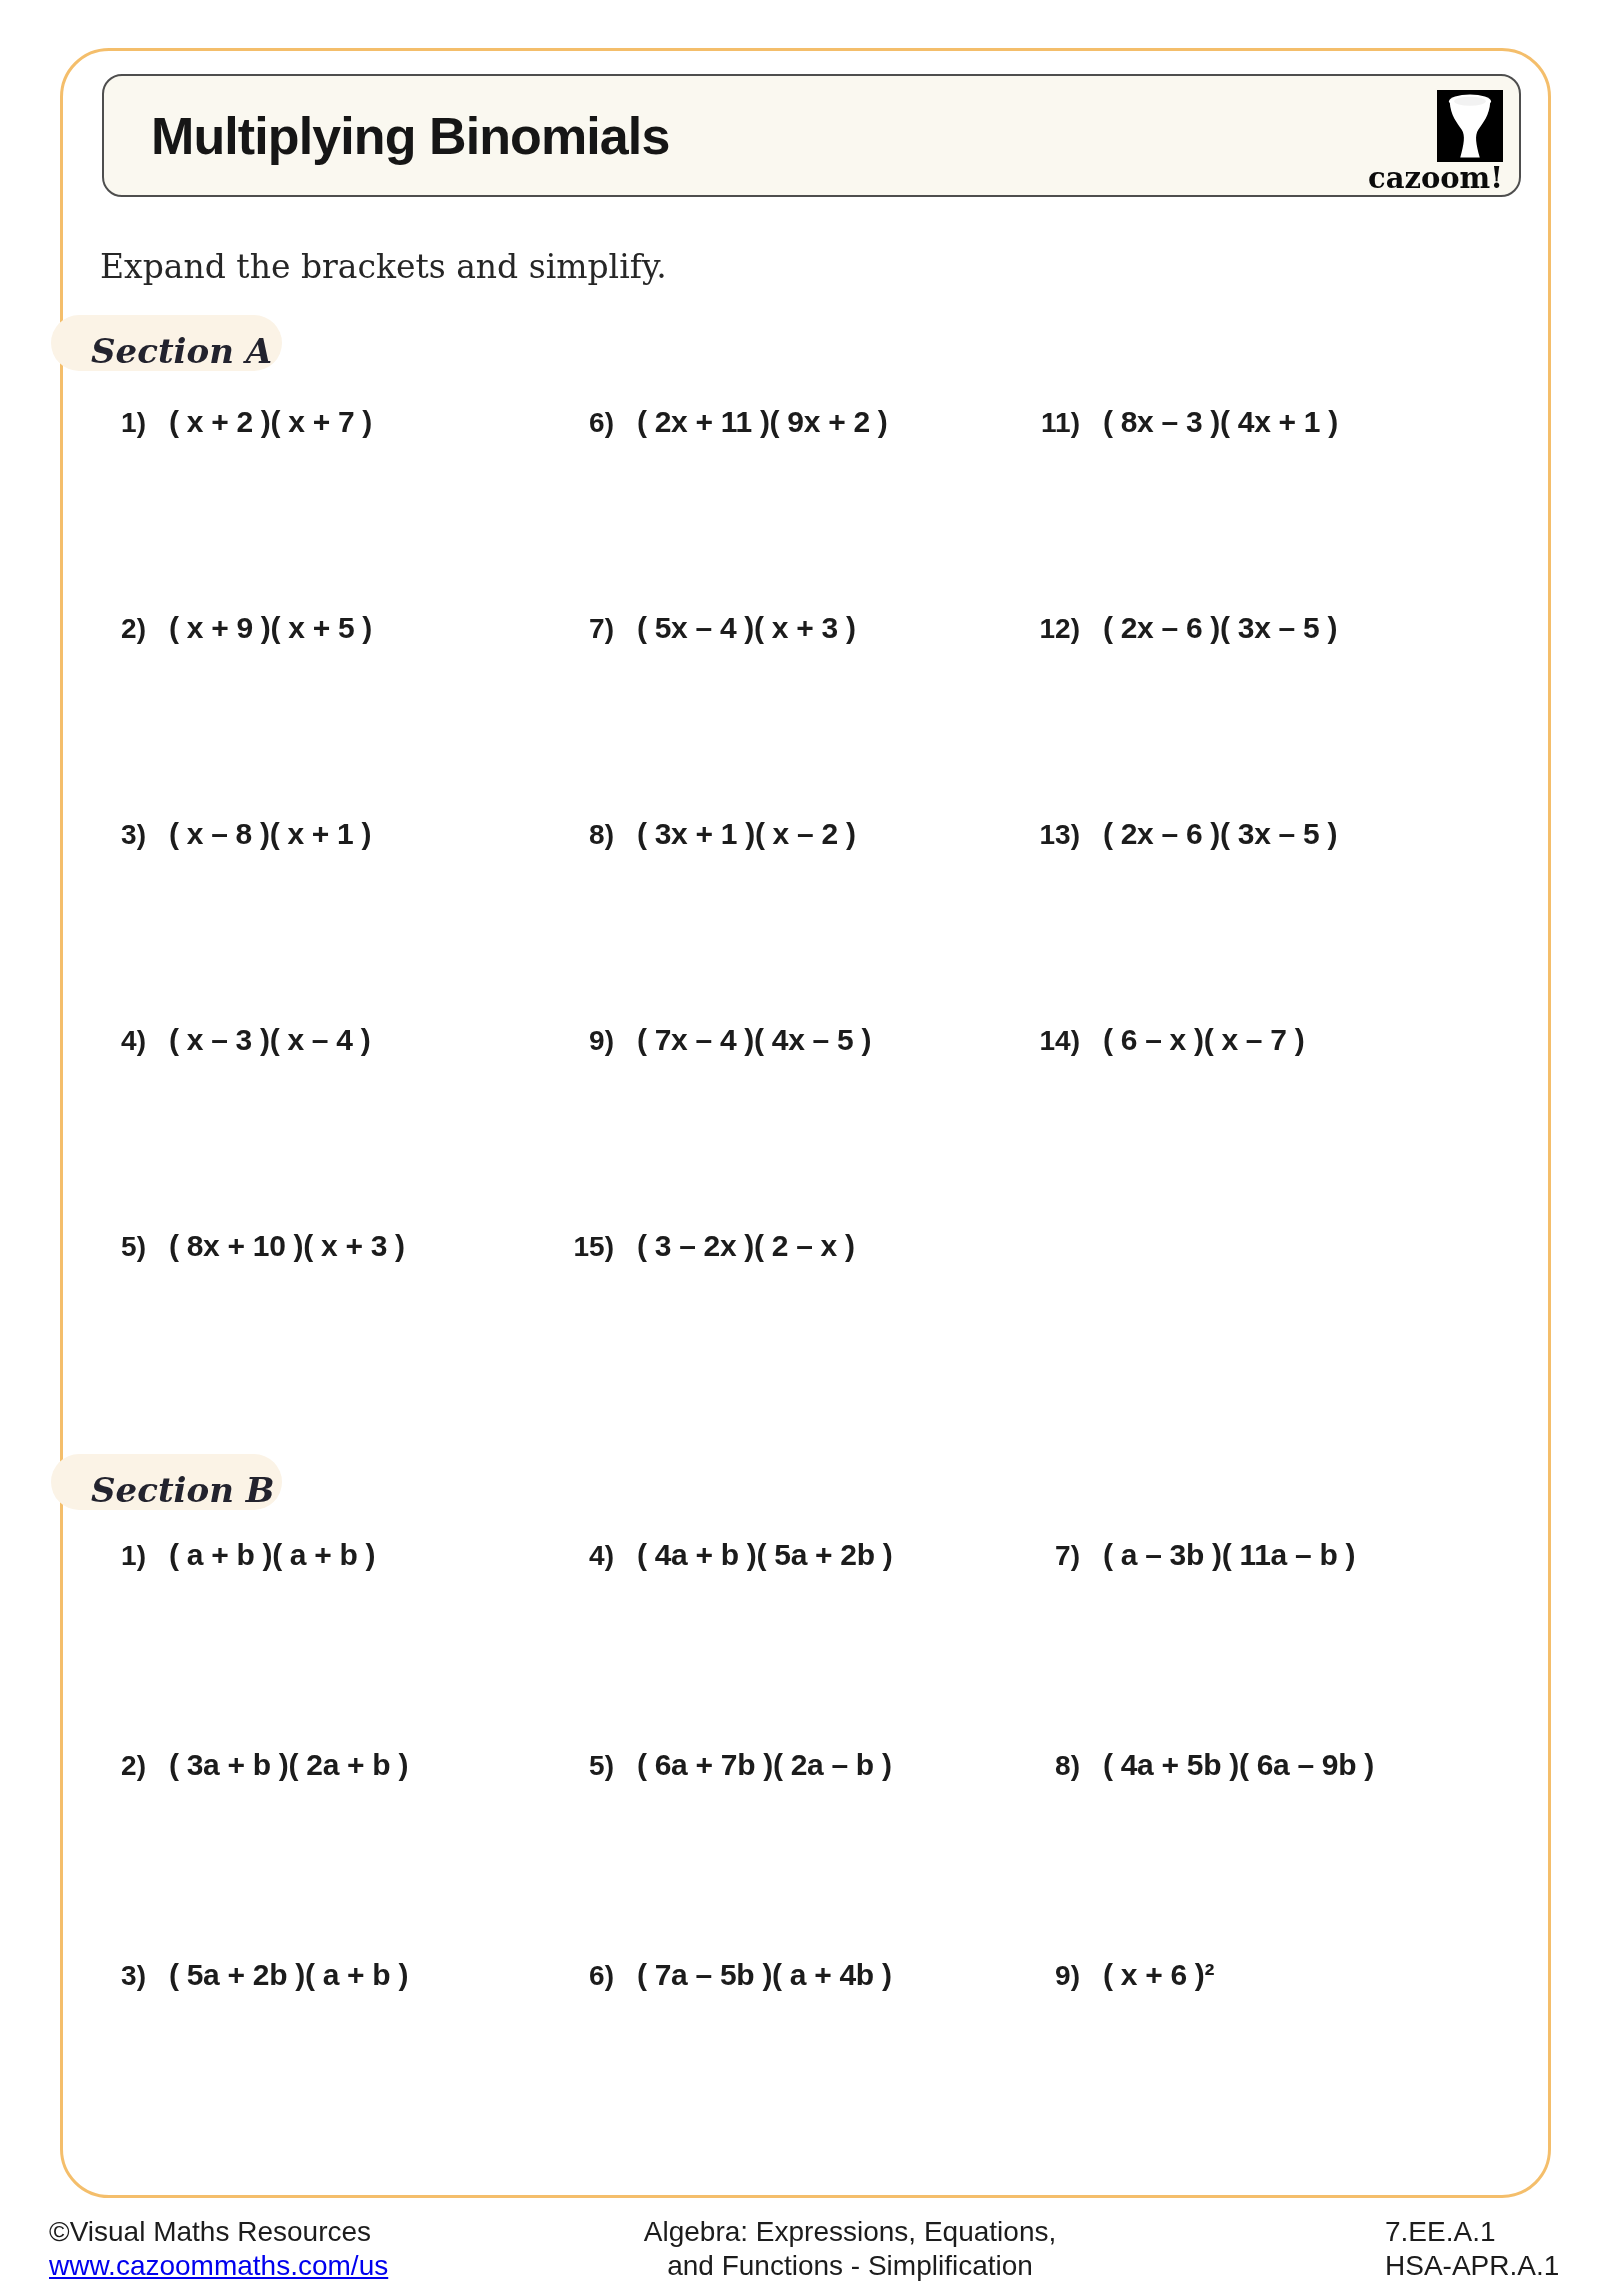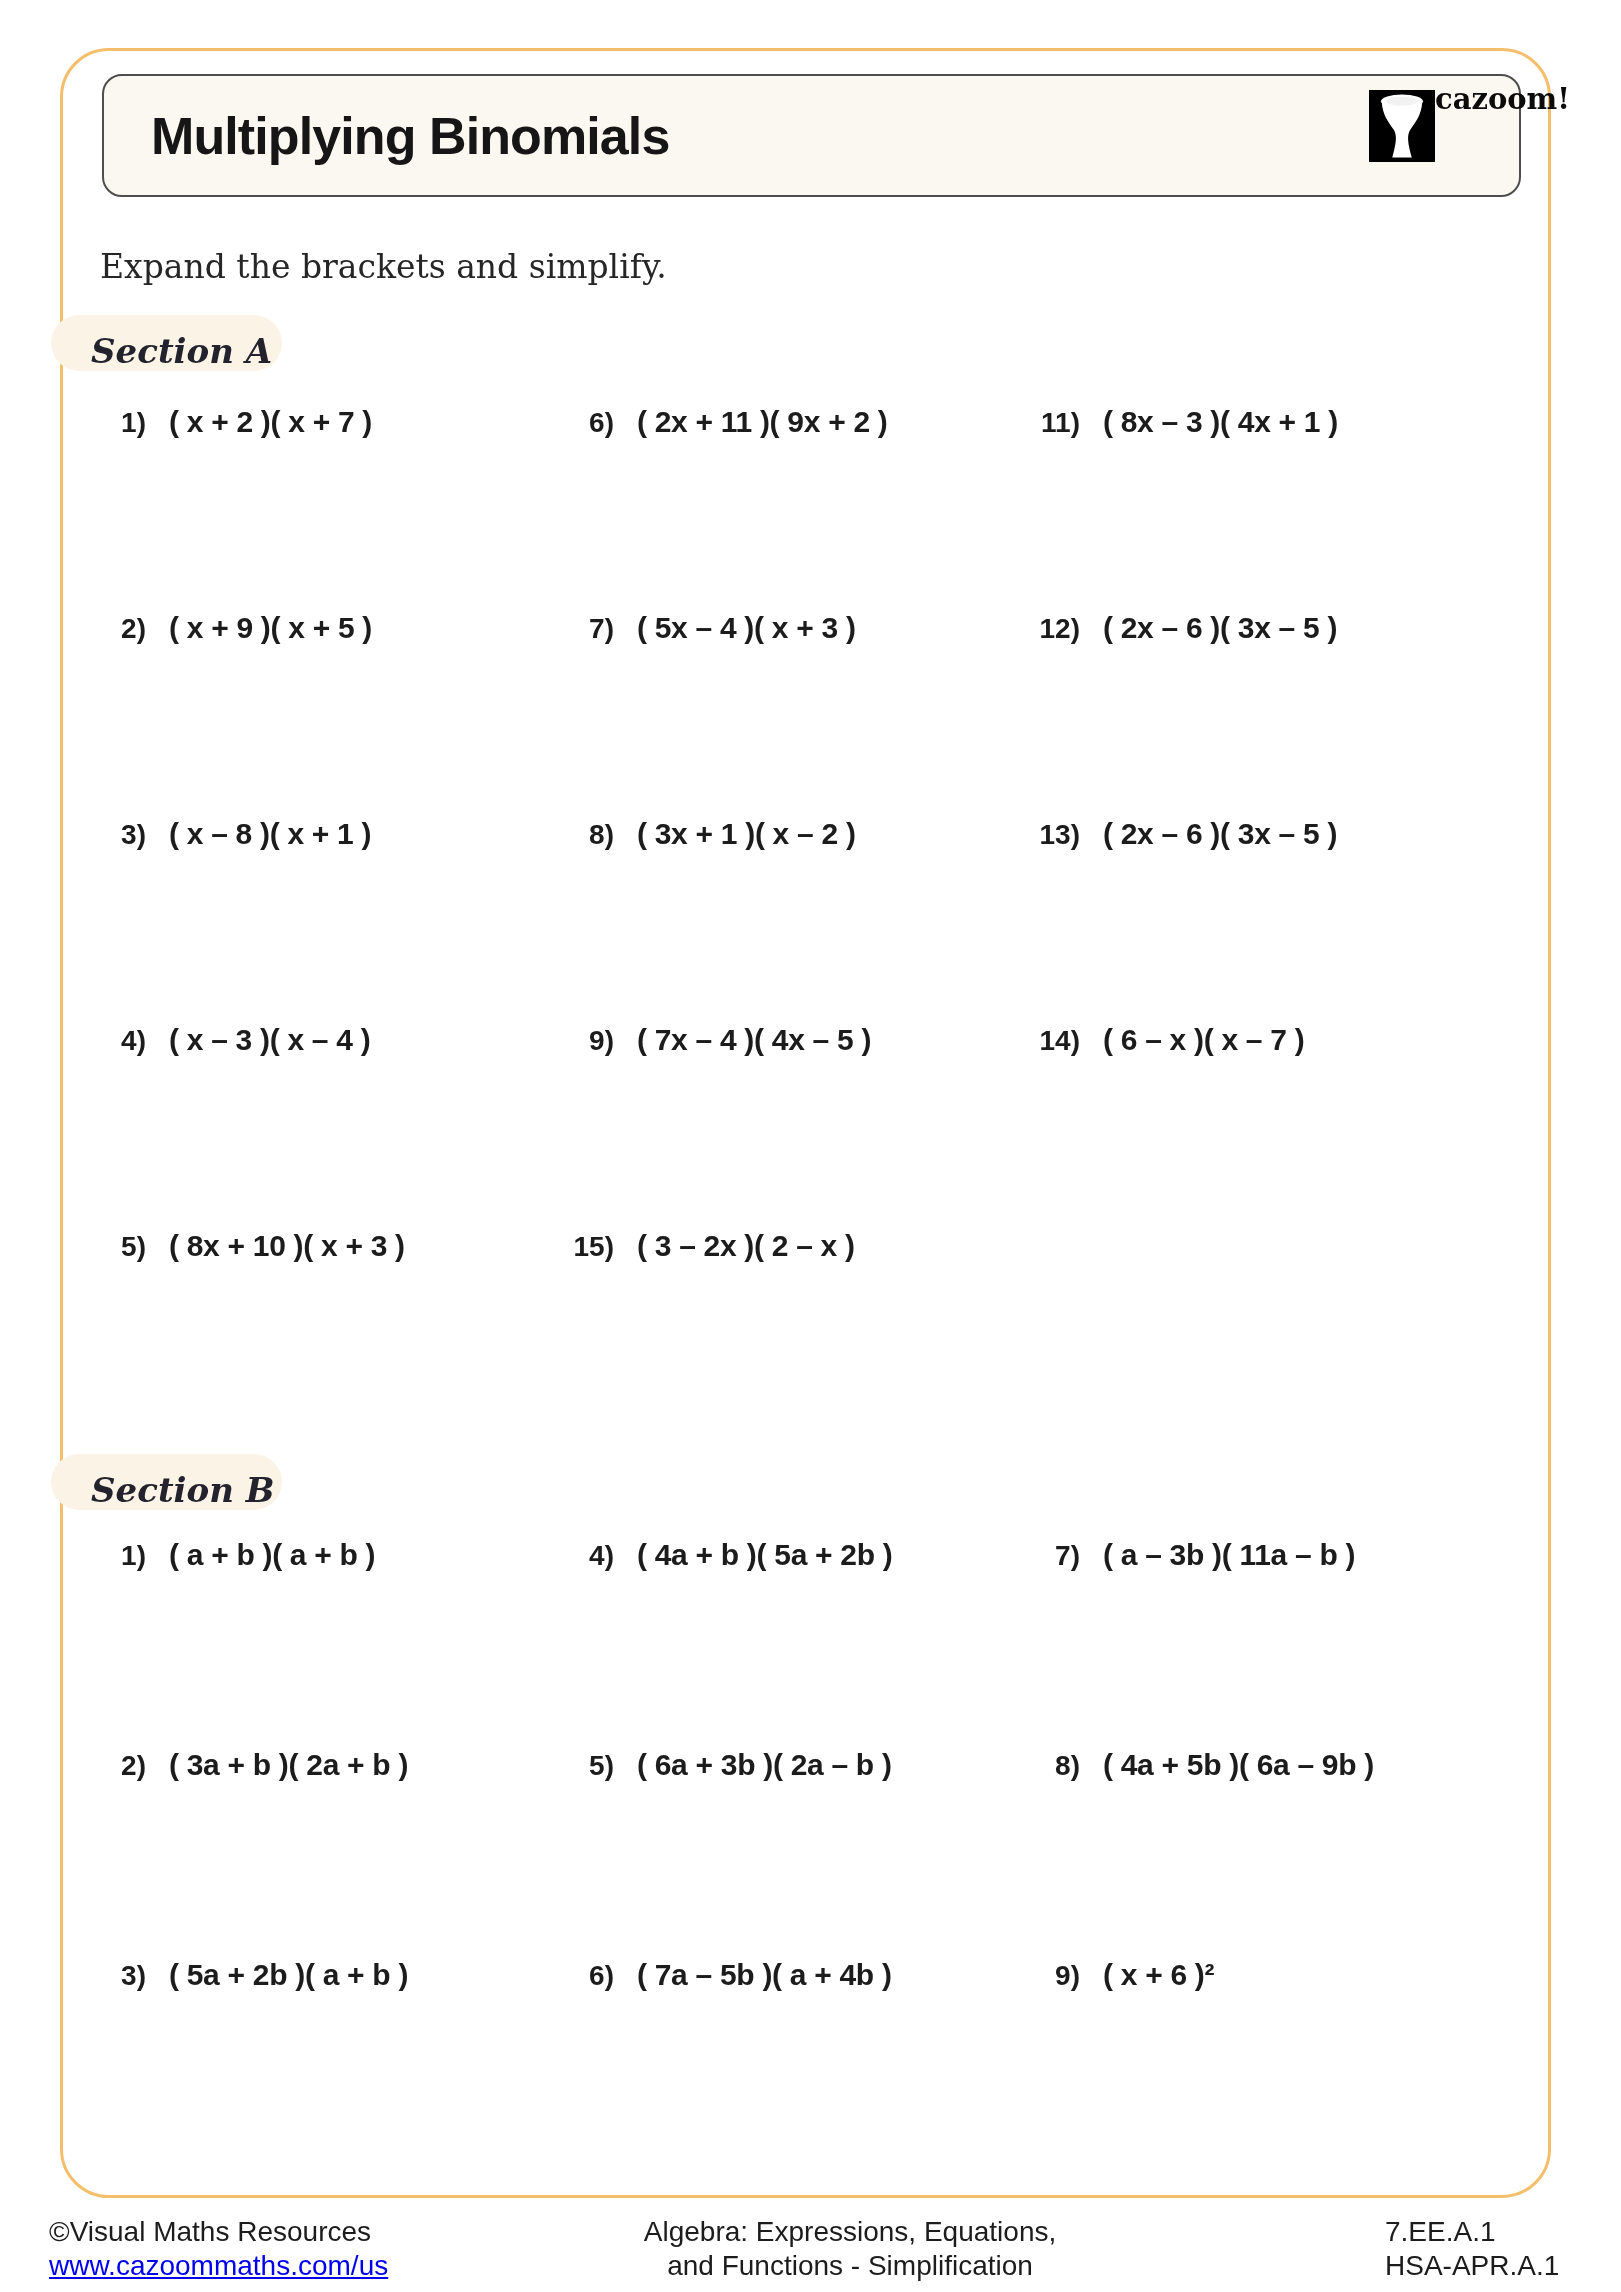--- a/index.html
+++ b/index.html
@@ -19,21 +19,21 @@
   .page-border{position:absolute;left:60px;top:48px;width:1491px;height:2150px;
     border:3.6px solid var(--border-orange);border-radius:49px;}
 
   
   .title-card{position:absolute;left:102px;top:74px;width:1419px;height:123px;
     background:var(--title-box-bg);border:2.7px solid var(--title-box-border);
     border-radius:20px;display:flex;align-items:center;}
   .page-title{font-size:52px;font-weight:bold;letter-spacing:-0.9px;color:#161616;
     padding-left:47px;white-space:nowrap;}
   .logo{position:absolute;right:16px;top:7.2px;width:134px;height:111px;
-    display:flex;flex-direction:row;align-items:flex-start;justify-content:flex-start;}
+    display:flex;flex-direction:column;align-items:flex-end;justify-content:flex-start;}
   .logo-square{width:66px;height:72px;background:#000;display:block;margin-top:7.2px;}
   .logo-wordmark{font-family:"DejaVu Serif",serif;font-weight:bold;font-size:29px;
     letter-spacing:0px;color:#0b0b0b;line-height:30px;margin-top:0.9px;white-space:nowrap;}
 
   
   .instruction{position:absolute;left:100px;top:247px;font-family:"DejaVu Serif",serif;
     font-size:33px;color:#262626;white-space:nowrap;}
 
   
   .section-pill{position:absolute;left:51px;width:231px;height:56px;background:var(--pill-bg);
@@ -161,21 +161,21 @@
   <div class="cell">
       <span class="pnum">7)</span>
       <span class="pexpr">( a – 3b )( 11a – b )</span>
     </div>
   <div class="cell">
       <span class="pnum">2)</span>
       <span class="pexpr">( 3a + b )( 2a + b )</span>
     </div>
   <div class="cell">
       <span class="pnum">5)</span>
-      <span class="pexpr">( 6a + 3b )( 2a – b )</span>
+      <span class="pexpr">( 6a + 7b )( 2a – b )</span>
     </div>
   <div class="cell">
       <span class="pnum">8)</span>
       <span class="pexpr">( 4a + 5b )( 6a – 9b )</span>
     </div>
   <div class="cell">
       <span class="pnum">3)</span>
       <span class="pexpr">( 5a + 2b )( a + b )</span>
     </div>
   <div class="cell">

